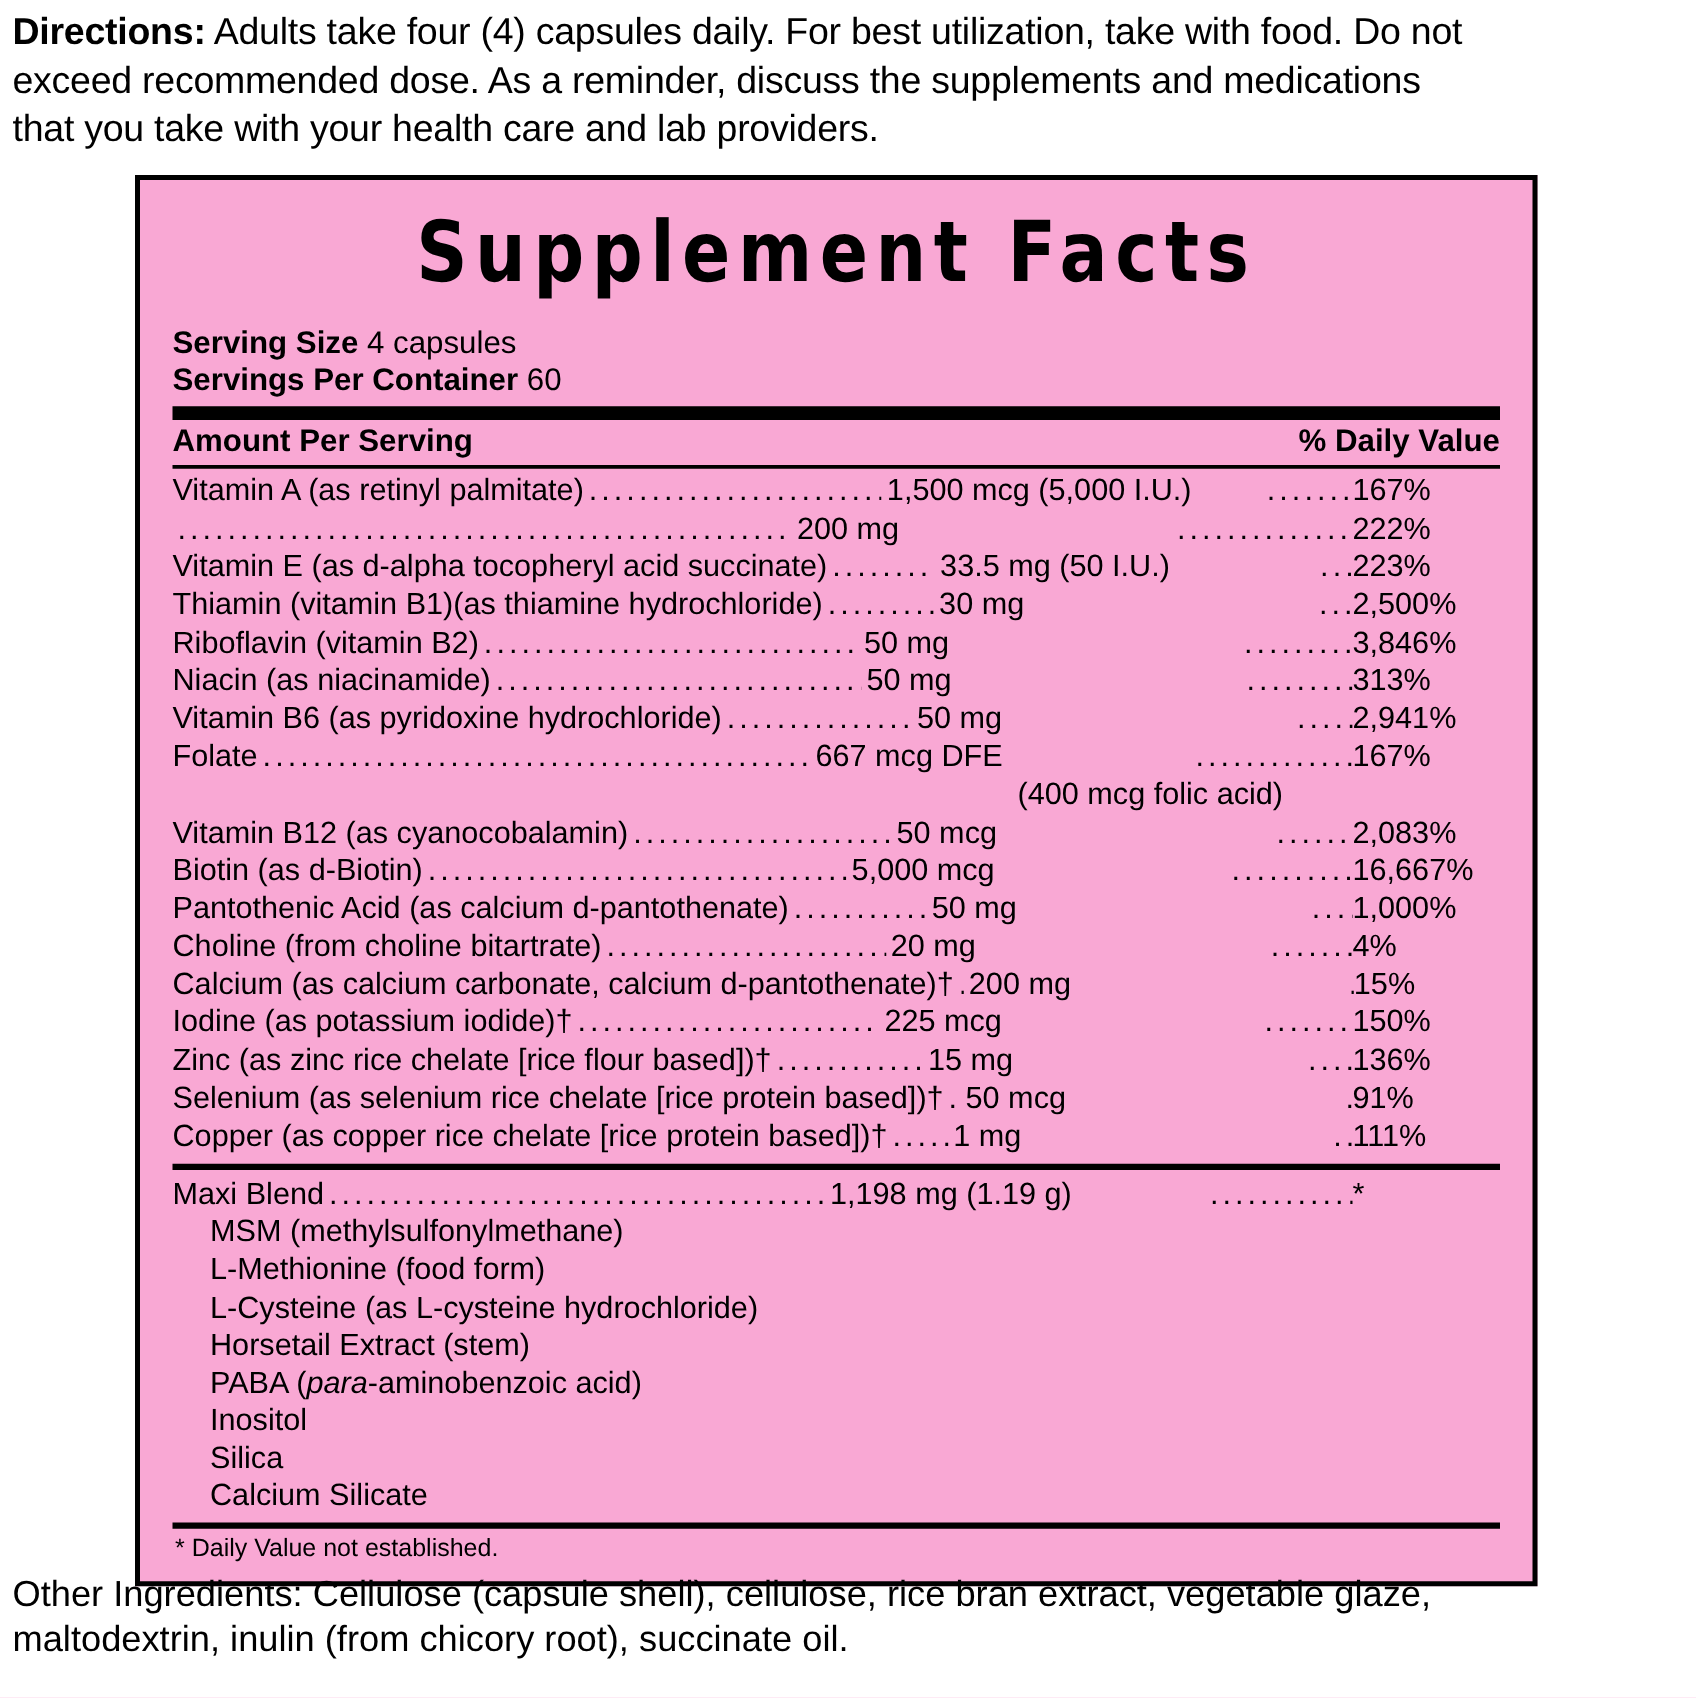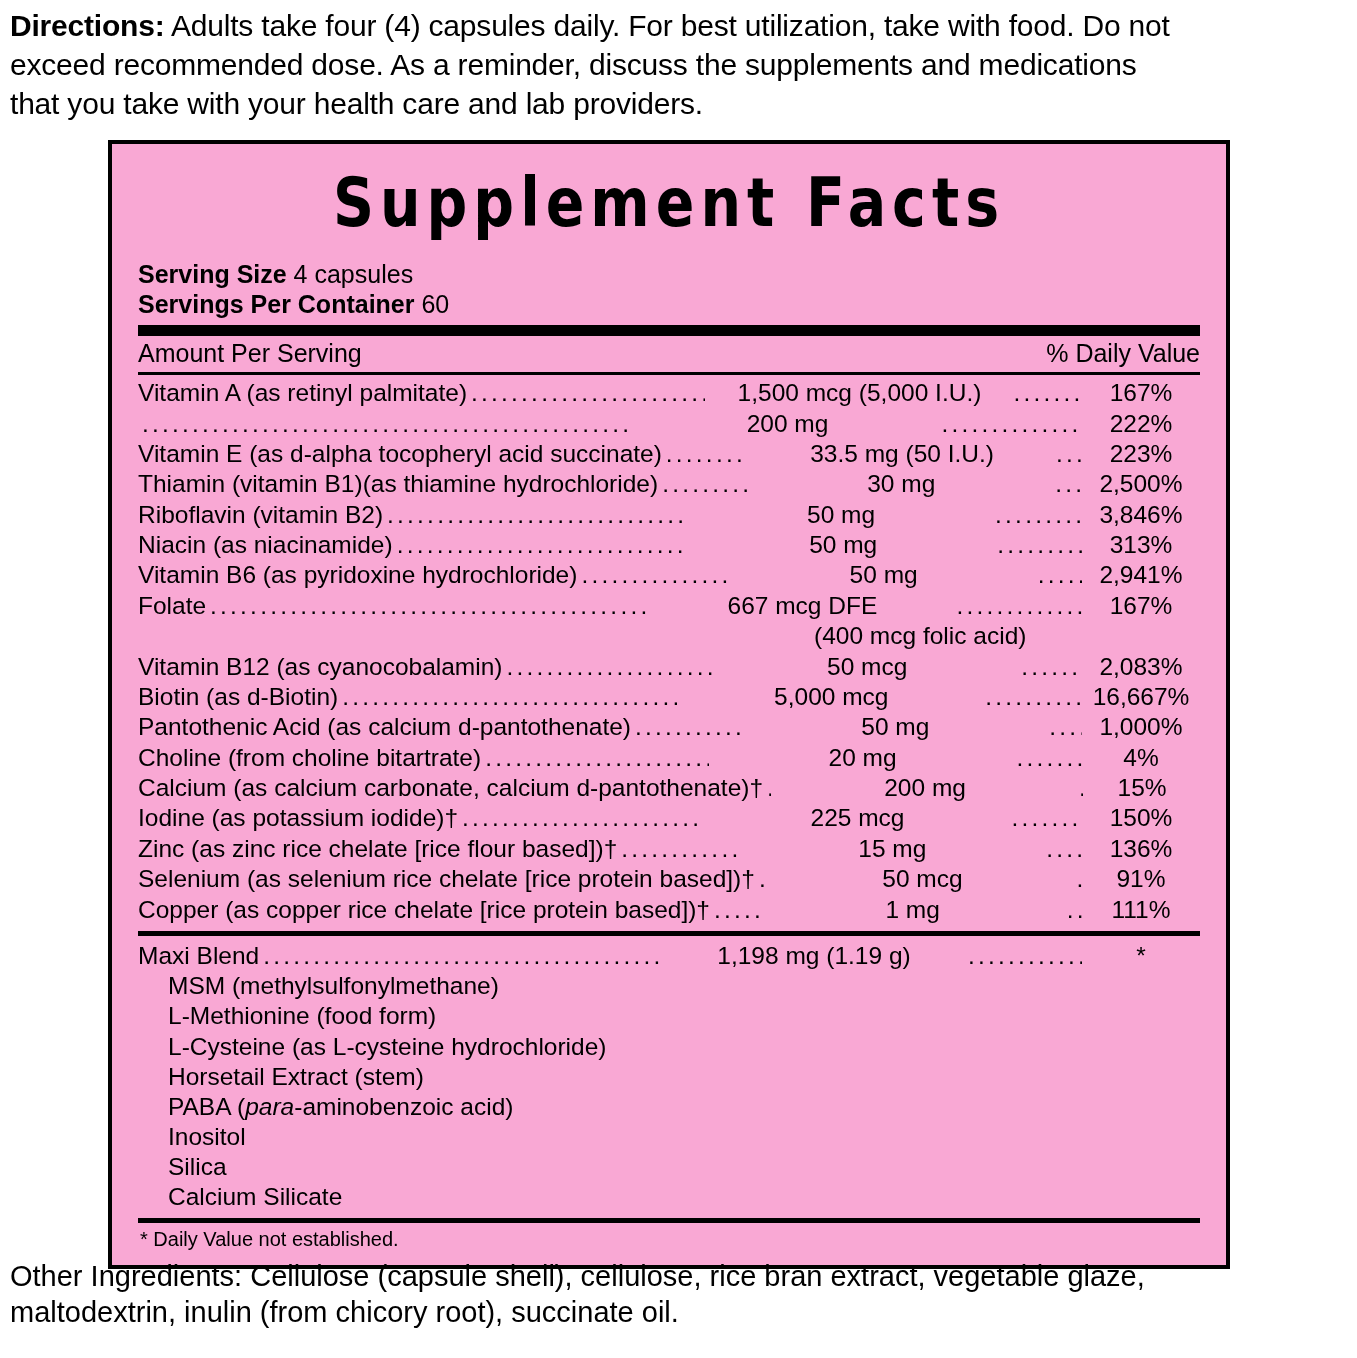--- a/index.html
+++ b/index.html
@@ -79,21 +79,21 @@
     height: 3px;
     background: #000;
     margin: 0;
   }
 
   .amount-row {
     display: flex;
     justify-content: space-between;
     align-items: baseline;
     font-size: 25px;
-    font-weight: normal;
+    font-weight: bold;
     padding: 3px 0 4px 0;
   }
 
   
   .nutrients {
     padding-top: 3px;
   }
   .nrow {
     display: flex;
     align-items: baseline;
@@ -108,34 +108,34 @@
     flex: 1 1 auto;
     overflow: hidden;
     white-space: nowrap;
     letter-spacing: 3.2px;
     font-size: 24.5px;
     padding: 0 4px;
     color: #000;
   }
   .namount {
     flex: 0 0 300px;
-    text-align: center;
+    text-align: left;
     padding-left: 4px;
   }
   .dots2 {
     flex: 1 1 auto;
     overflow: hidden;
     white-space: nowrap;
     letter-spacing: 3.2px;
     font-size: 24.5px;
     padding: 0 4px;
   }
   .ndv {
     flex: 0 0 118px;
-    text-align: center;
+    text-align: left;
   }
   .subnote {
     font-size: 24.5px;
     line-height: 1.24;
     padding-left: 676px;
   }
 
   
   .blend {
     padding-top: 5px;

